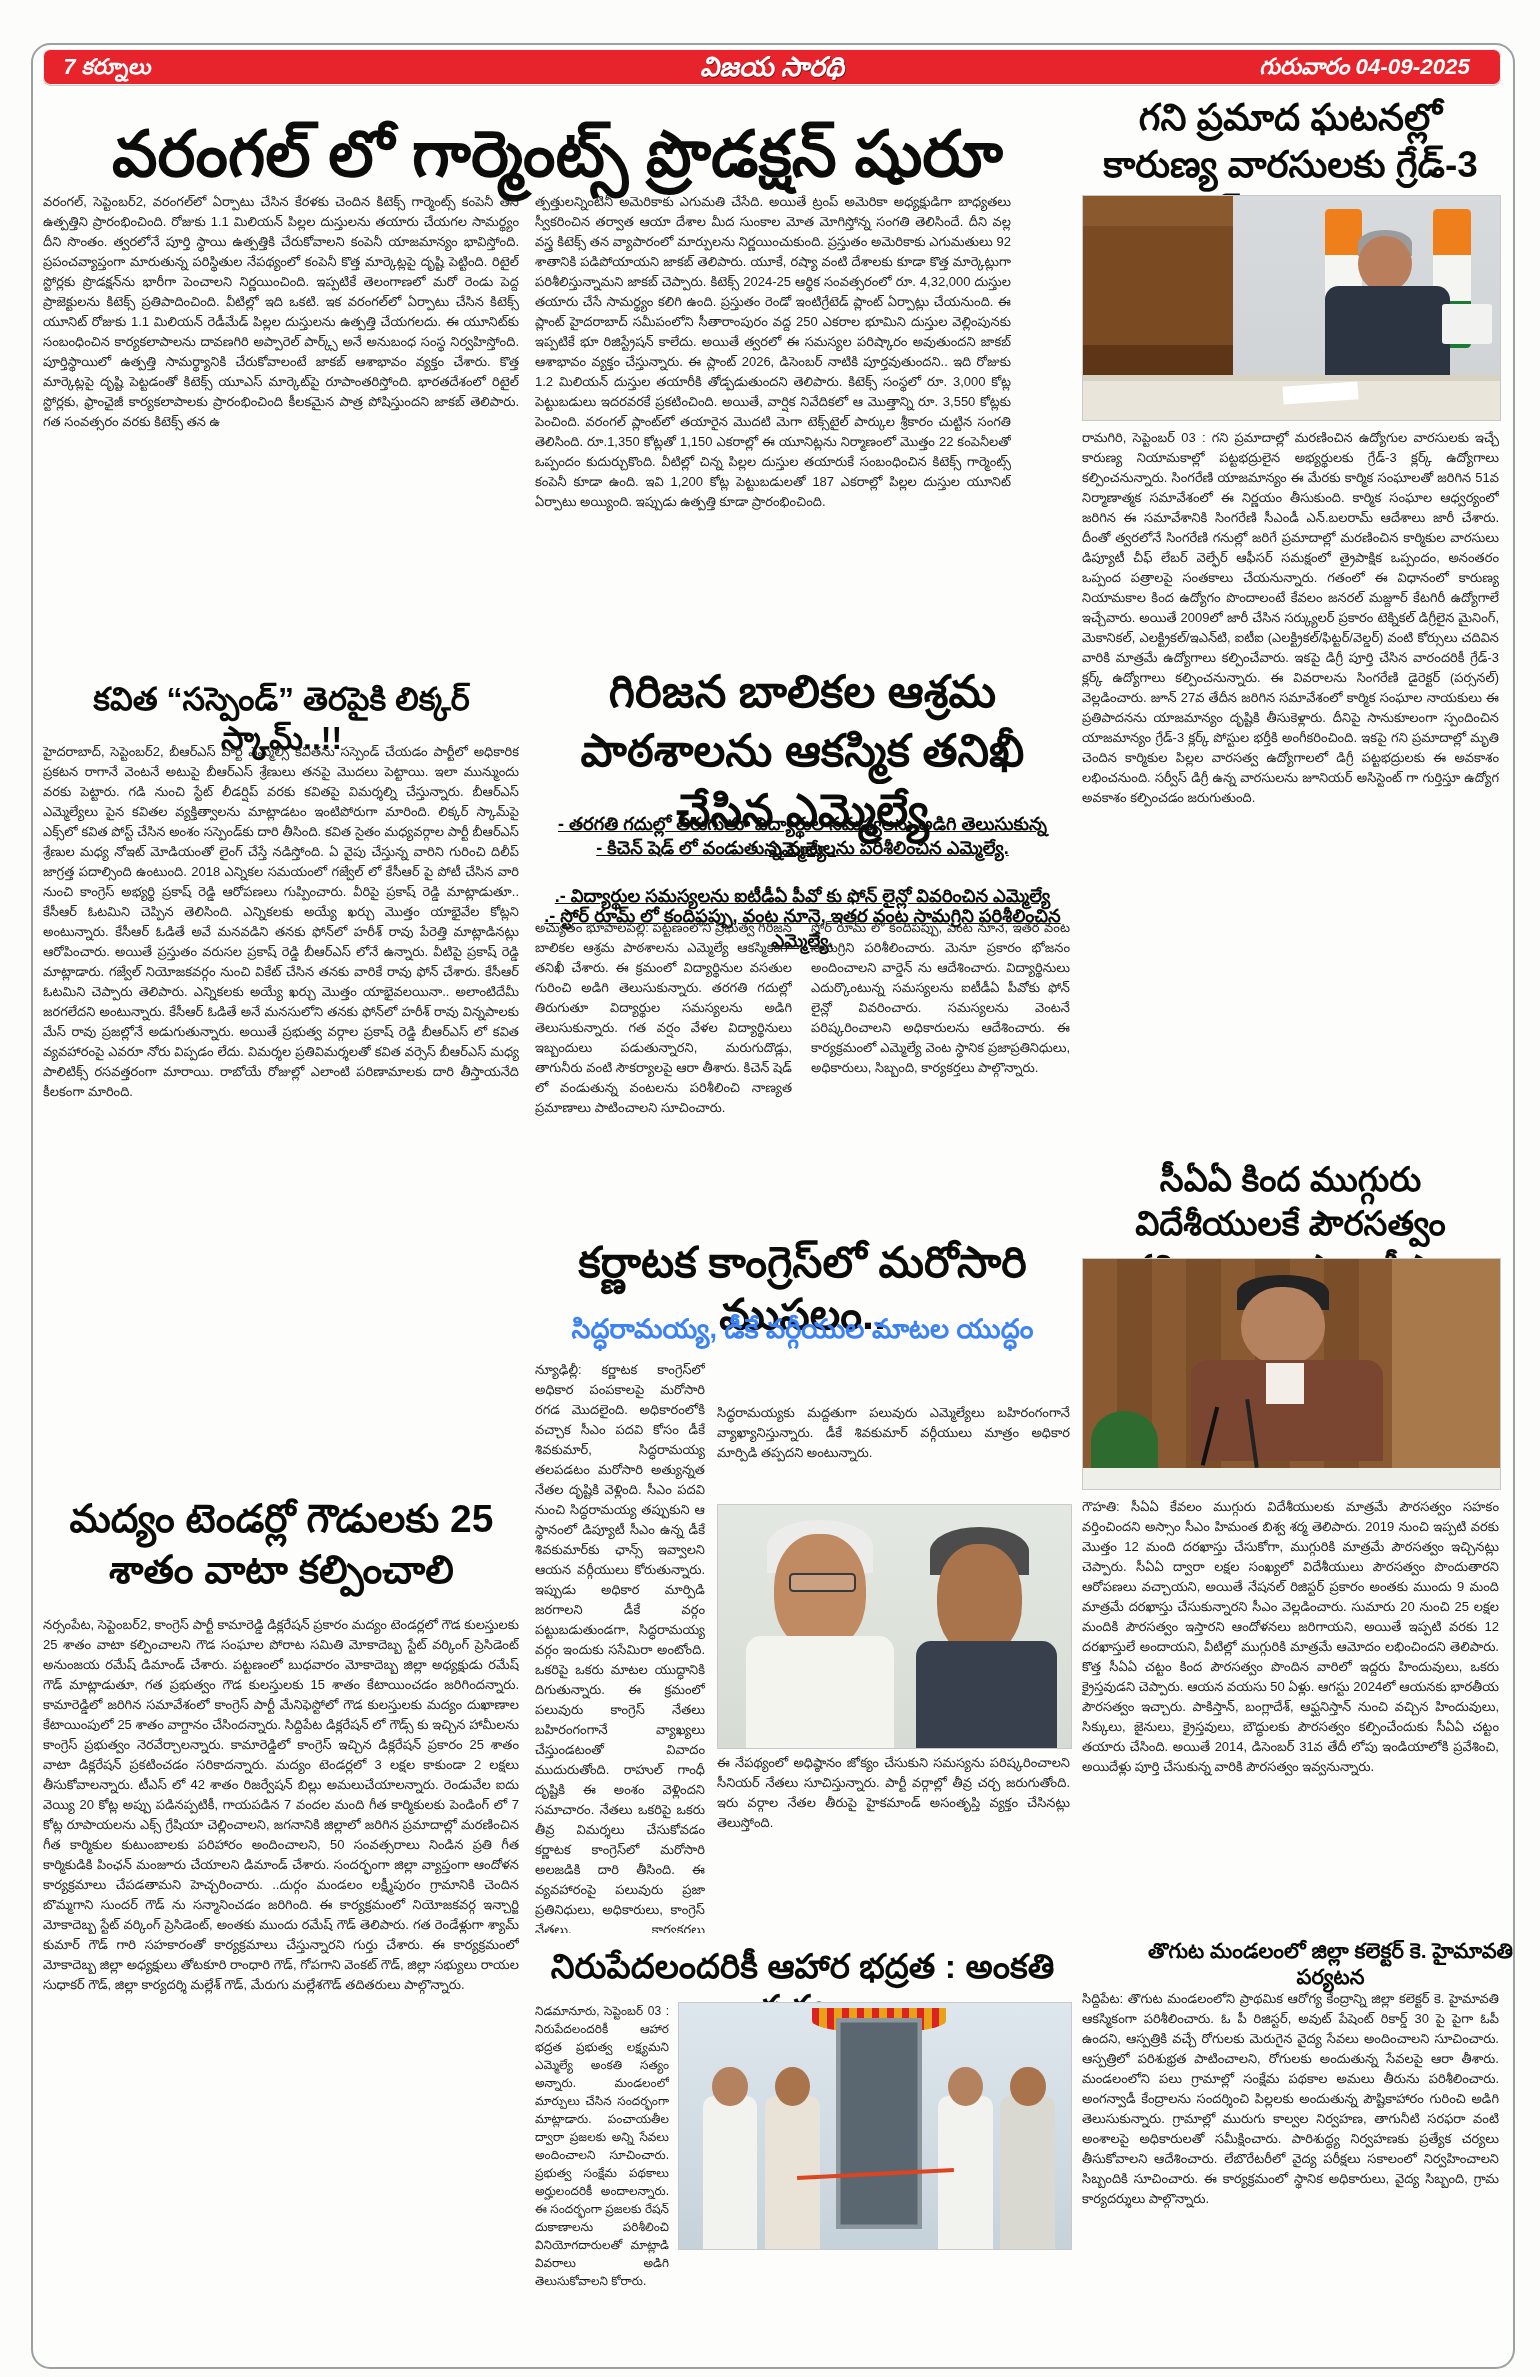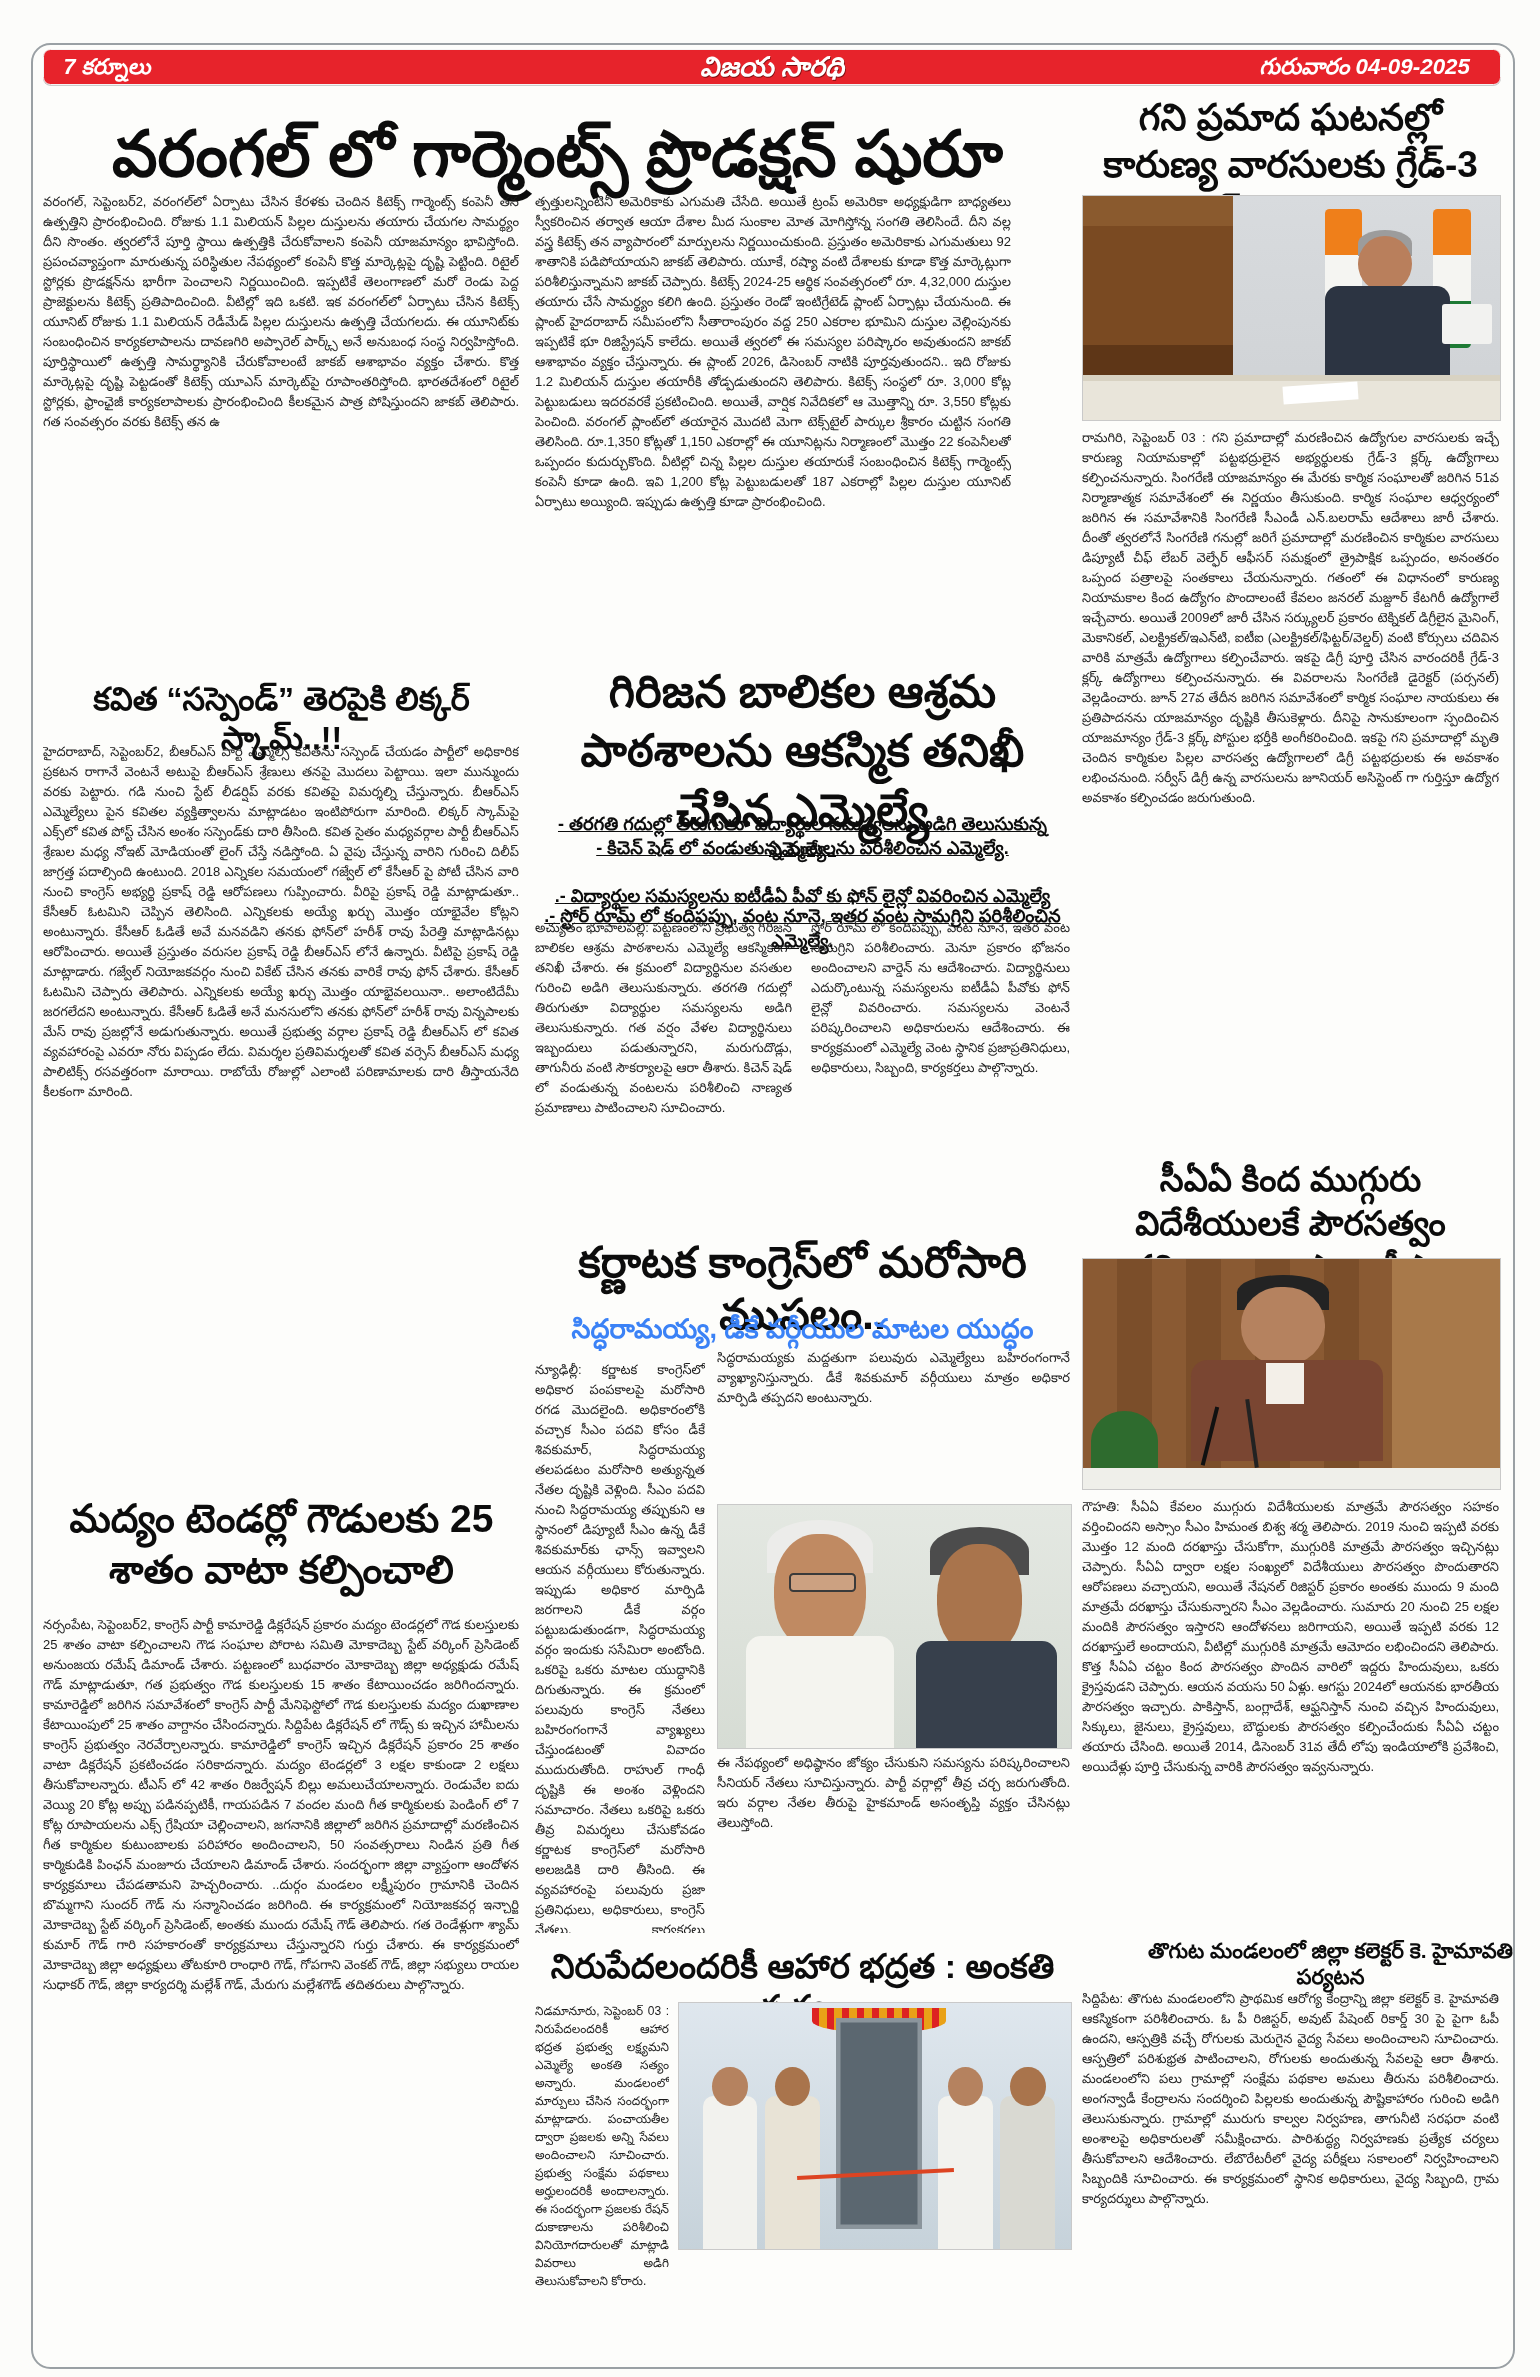--- a/index.html
+++ b/index.html
@@ -94,21 +94,21 @@
   <div class="bullet" style="left:535px;top:814px;">- తరగతి గదుల్లో తిరుగుతూ విద్యార్థుల సమస్యలను అడిగి తెలుసుకున్న ఎమ్మెల్యే..</div>
   <div class="bullet" style="left:535px;top:838px;">- కిచెన్ షెడ్ లో వండుతున్న వంటలను పరిశీలించిన ఎమ్మెల్యే.</div>
   <div class="bullet" style="left:535px;top:862px;margin-top:44px;">.- స్టోర్ రూమ్ లో కందిపప్పు, వంట నూనె, ఇతర వంట సామగ్రిని పరిశీలించిన ఎమ్మెల్యే.</div>
   <div class="bullet" style="left:535px;top:886px;">.- విద్యార్థుల సమస్యలను ఐటీడీఏ పీవో కు ఫోన్ లైన్లో వివరించిన ఎమ్మెల్యే</div>
   <div class="body-text" style="left:535px;top:918px;width:257px;height:298px;">అచ్యుతం భూపాలపల్లి: పట్టణంలోని ప్రభుత్వ గిరిజన బాలికల ఆశ్రమ పాఠశాలను ఎమ్మెల్యే ఆకస్మికంగా తనిఖీ చేశారు. ఈ క్రమంలో విద్యార్థినుల వసతుల గురించి అడిగి తెలుసుకున్నారు. తరగతి గదుల్లో తిరుగుతూ విద్యార్థుల సమస్యలను అడిగి తెలుసుకున్నారు. గత వర్షం వేళల విద్యార్థినులు ఇబ్బందులు పడుతున్నారని, మరుగుదొడ్లు, తాగునీరు వంటి సౌకర్యాలపై ఆరా తీశారు. కిచెన్ షెడ్ లో వండుతున్న వంటలను పరిశీలించి నాణ్యత ప్రమాణాలు పాటించాలని సూచించారు.</div>
   <div class="body-text" style="left:811px;top:918px;width:259px;height:298px;">స్టోర్ రూమ్ లో కందిపప్పు, వంట నూనె, ఇతర వంట సామగ్రిని పరిశీలించారు. మెనూ ప్రకారం భోజనం అందించాలని వార్డెన్ ను ఆదేశించారు. విద్యార్థినులు ఎదుర్కొంటున్న సమస్యలను ఐటీడీఏ పీవోకు ఫోన్ లైన్లో వివరించారు. సమస్యలను వెంటనే పరిష్కరించాలని అధికారులను ఆదేశించారు. ఈ కార్యక్రమంలో ఎమ్మెల్యే వెంట స్థానిక ప్రజాప్రతినిధులు, అధికారులు, సిబ్బంది, కార్యకర్తలు పాల్గొన్నారు.</div>
 
   <div class="headline" style="left:535px;top:1236px;width:535px;height:69px;font-size:43px;">కర్ణాటక కాంగ్రెస్‌లో మరోసారి ముసలం..</div>
   <div class="subhead" style="left:535px;top:1314px;width:535px;font-size:27px;">సిద్ధరామయ్య, డీకే వర్గీయుల మాటల యుద్ధం</div>
   <div class="body-text" style="left:535px;top:1360px;width:170px;height:573px;">న్యూఢిల్లీ: కర్ణాటక కాంగ్రెస్‌లో అధికార పంపకాలపై మరోసారి రగడ మొదలైంది. అధికారంలోకి వచ్చాక సీఎం పదవి కోసం డీకే శివకుమార్, సిద్ధరామయ్య తలపడటం మరోసారి అత్యున్నత నేతల దృష్టికి వెళ్లింది. సీఎం పదవి నుంచి సిద్ధరామయ్య తప్పుకుని ఆ స్థానంలో డిప్యూటీ సీఎం ఉన్న డీకే శివకుమార్‌కు ఛాన్స్ ఇవ్వాలని ఆయన వర్గీయులు కోరుతున్నారు. ఇప్పుడు అధికార మార్పిడి జరగాలని డీకే వర్గం పట్టుబడుతుండగా, సిద్ధరామయ్య వర్గం ఇందుకు ససేమిరా అంటోంది. ఒకరిపై ఒకరు మాటల యుద్ధానికి దిగుతున్నారు. ఈ క్రమంలో పలువురు కాంగ్రెస్ నేతలు బహిరంగంగానే వ్యాఖ్యలు చేస్తుండటంతో వివాదం ముదురుతోంది. రాహుల్ గాంధీ దృష్టికి ఈ అంశం వెళ్లిందని సమాచారం. నేతలు ఒకరిపై ఒకరు తీవ్ర విమర్శలు చేసుకోవడం కర్ణాటక కాంగ్రెస్‌లో మరోసారి అలజడికి దారి తీసింది. ఈ వ్యవహారంపై పలువురు ప్రజా ప్రతినిధులు, అధికారులు, కాంగ్రెస్ నేతలు, కార్యకర్తలు చర్చించుకుంటున్నారు.</div>
-  <div class="body-text" style="left:717px;top:1348px;width:353px;height:139px;">సిద్ధరామయ్యకు మద్దతుగా పలువురు ఎమ్మెల్యేలు బహిరంగంగానే వ్యాఖ్యానిస్తున్నారు. డీకే శివకుమార్ వర్గీయులు మాత్రం అధికార మార్పిడి తప్పదని అంటున్నారు.</div>
+  <div class="body-text" style="left:717px;top:1403px;width:353px;height:139px;">సిద్ధరామయ్యకు మద్దతుగా పలువురు ఎమ్మెల్యేలు బహిరంగంగానే వ్యాఖ్యానిస్తున్నారు. డీకే శివకుమార్ వర్గీయులు మాత్రం అధికార మార్పిడి తప్పదని అంటున్నారు.</div>
   <div class="photo p2" style="left:717px;top:1504px;width:353px;height:243px;">
     <div class="m1hair"></div>
     <div class="m1h"></div>
     <div class="gl"></div>
     <div class="m1sh"></div>
     <div class="m2hair"></div>
     <div class="m2h"></div>
     <div class="m2sh"></div>
   </div>
   <div class="body-text" style="left:717px;top:1753px;width:353px;height:179px;">ఈ నేపథ్యంలో అధిష్ఠానం జోక్యం చేసుకుని సమస్యను పరిష్కరించాలని సీనియర్ నేతలు సూచిస్తున్నారు. పార్టీ వర్గాల్లో తీవ్ర చర్చ జరుగుతోంది. ఇరు వర్గాల నేతల తీరుపై హైకమాండ్ అసంతృప్తి వ్యక్తం చేసినట్లు తెలుస్తోంది.</div>

